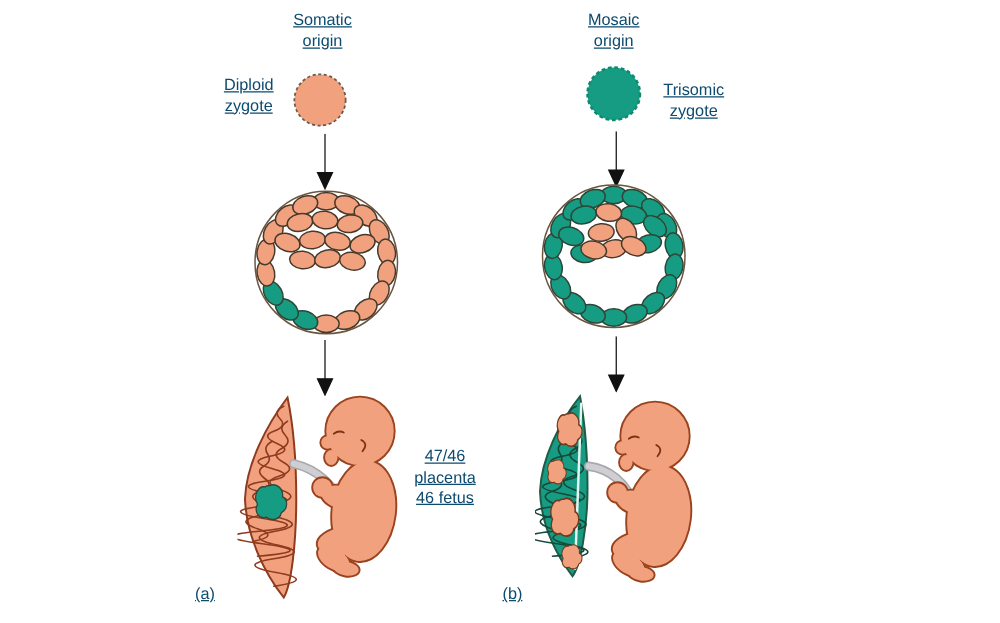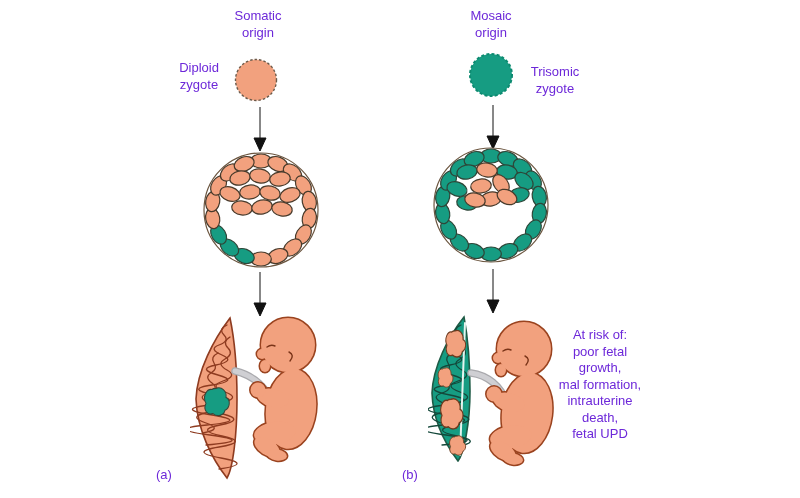--- a/index.html
+++ b/index.html
@@ -1,20 +1,20 @@
 <!DOCTYPE html>
 <html><head>
 <meta charset="utf-8">
 <style>
   html,body{margin:0;padding:0;background:#ffffff;}
   .canvas{position:relative;width:800px;height:498px;background:#ffffff;overflow:hidden;
           font-family:"Liberation Sans",sans-serif;color:#1c1c1c;}
   .abs{position:absolute;}
   .txt{position:absolute;font-size:13px;line-height:16.5px;white-space:pre-line;
-       text-align:center;color:#6d28d9;}
+       text-align:center;color:#0c4a6e;text-decoration:underline;}
   .txt-left{text-align:left;}
 
   
   .c-s{fill:#f2a17e;stroke:#473a2b;stroke-width:1.2;}
   .c-t{fill:#169c82;stroke:#2e4638;stroke-width:1.2;}
   .blast-wall{fill:#ffffff;stroke:#6b553f;stroke-width:1.2;}
 
   
   .zyg-a{fill:#f2a17e;stroke:#6b5a4a;stroke-width:1.4;stroke-dasharray:2.5 2;}
   .zyg-b{fill:#169c82;stroke:#0d8b71;stroke-width:2;stroke-dasharray:3 2.2;}
@@ -131,20 +131,23 @@
       <path class="cord-front" d="M45,58 C62,62 79,74 84,96"></path>
     </g>
     <g transform="translate(53,3)">
       <use href="#fetus-parts" class="f-out"></use>
       <use href="#fetus-parts" class="f-in"></use>
       <path class="f-feat" d="M24,31 q4,-3 8,-1"></path>
       <path class="f-feat" d="M46,36 q6,3 1,9"></path>
     </g>
   </svg>
 
+  <div class="txt" style="left:313px;top:357px;width:86px">47/46
+placenta
+46 fetus</div>
 
   <div class="txt txt-left" style="left:156px;top:467px;width:40px">(a)</div>
 
   <div class="txt" style="left:429px;top:8px;width:124px">Mosaic
 origin</div>
 
   <svg class="abs" style="left:468px;top:52px" width="46" height="46">
     <circle class="zyg-b" cx="23" cy="23" r="21"></circle>
   </svg>
 
@@ -216,23 +219,16 @@
       <path class="cord-front" d="M43,62 C58,64 74,74 79,94"></path>
     </g>
     <g transform="translate(51,9)">
       <use href="#fetus-parts" class="f-out"></use>
       <use href="#fetus-parts" class="f-in"></use>
       <path class="f-feat" d="M24,31 q4,-3 8,-1"></path>
       <path class="f-feat" d="M46,36 q6,3 1,9"></path>
     </g>
   </svg>
 
-  <div class="txt" style="left:540px;top:327px;width:120px">At risk of:
-poor fetal
-growth,
-mal formation,
-intrauterine
-death,
-fetal UPD</div>
 
   <div class="txt txt-left" style="left:402px;top:467px;width:40px">(b)</div>
 
 </div>
 
 </body></html>

